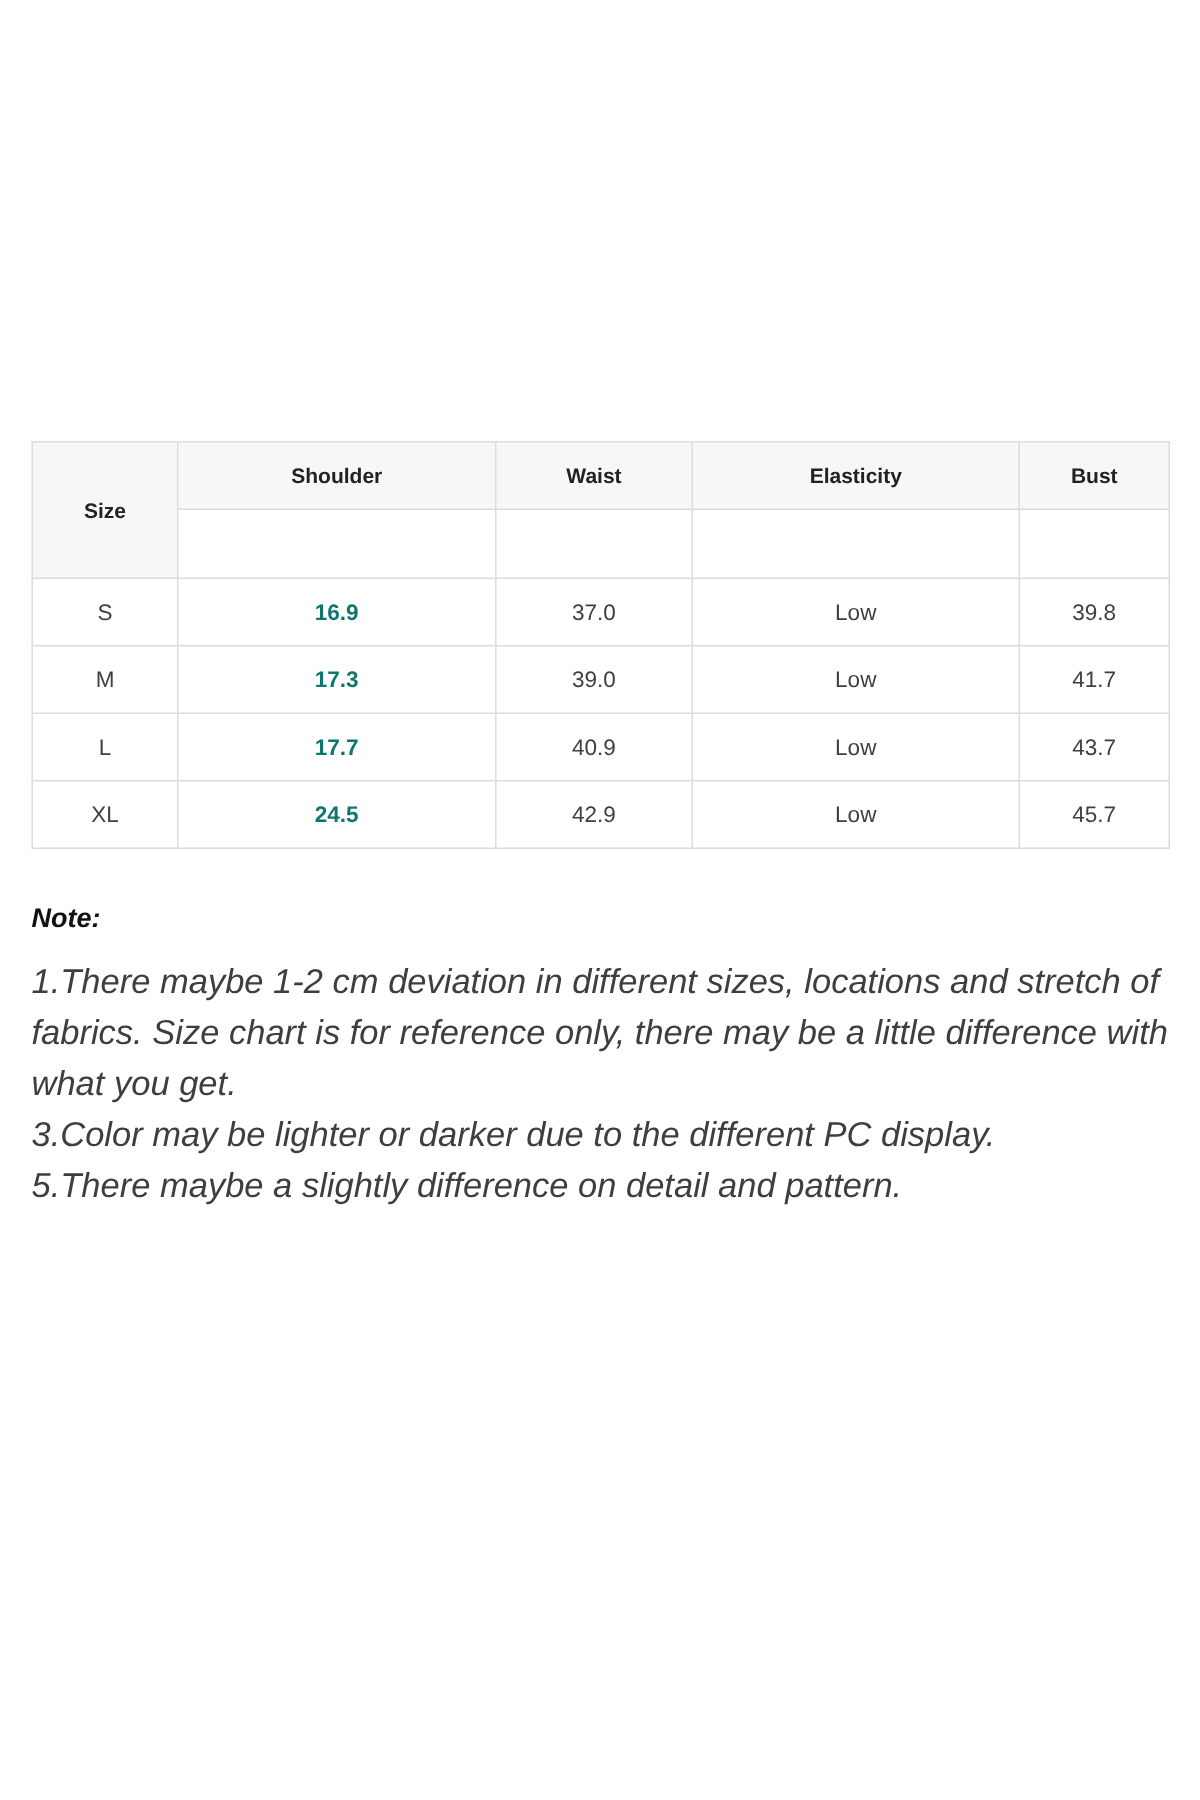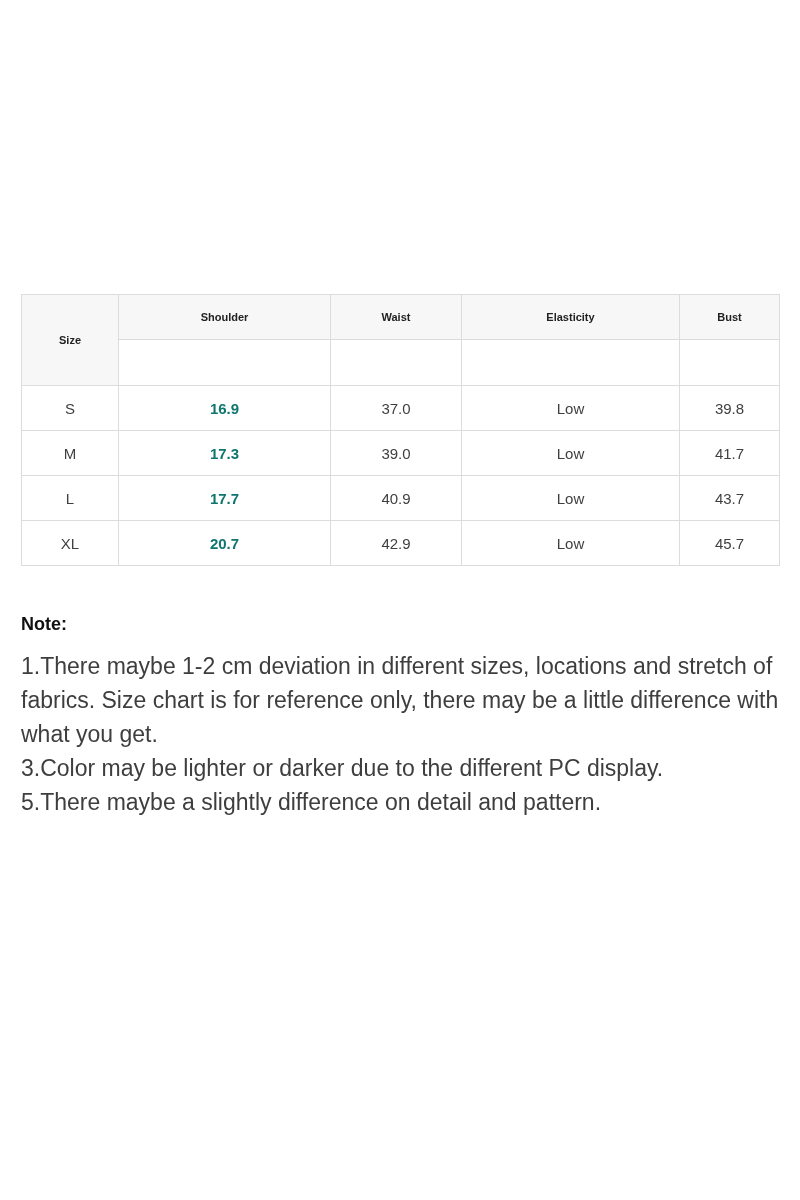--- a/index.html
+++ b/index.html
@@ -33,42 +33,43 @@
   .size-table th,
   .size-table td {
     border: 1px solid #dcdcdc;
     text-align: center;
     vertical-align: middle;
     padding: 0;
     background: #ffffff;
   }
   .size-table thead tr.header-row th {
     background: #f7f7f7;
-    font-size: 11px;
+    font-size: 14px;
     font-weight: 700;
     color: #222222;
     height: 45px;
   }
   .size-table thead tr.subheader-row th {
     background: #ffffff;
     height: 46px;
   }
   .size-table tbody td {
     height: 45px;
     font-size: 15px;
     font-weight: 400;
     color: #3f3f3f;
   }
   .size-table tbody td.shoulder-cell {
     font-weight: 700;
     color: #0f766e;
   }
   .notes {
-    margin-top: 48px;
+    margin-top: 36px;
     width: 758px;
+    font-style: italic;
   }
   .notes-heading {
     margin: 0 0 14px 0;
     font-size: 18px;
     font-weight: 700;
     color: #111111;
   }
   .note-item {
     margin: 0;
     font-size: 23px;
@@ -122,21 +123,21 @@
       </tr>
       <tr>
         <td class="size-cell">L</td>
         <td class="shoulder-cell">17.7</td>
         <td>40.9</td>
         <td>Low</td>
         <td>43.7</td>
       </tr>
       <tr>
         <td class="size-cell">XL</td>
-        <td class="shoulder-cell">20.7</td>
+        <td class="shoulder-cell">24.5</td>
         <td>42.9</td>
         <td>Low</td>
         <td>45.7</td>
       </tr>
     </tbody>
   </table>
 
   <div class="notes">
     <h3 class="notes-heading">Note:</h3>
     <p class="note-item">1.There maybe 1-2 cm deviation in different sizes, locations and stretch of fabrics. Size chart is for reference only, there may be a little difference with what you get.</p>

